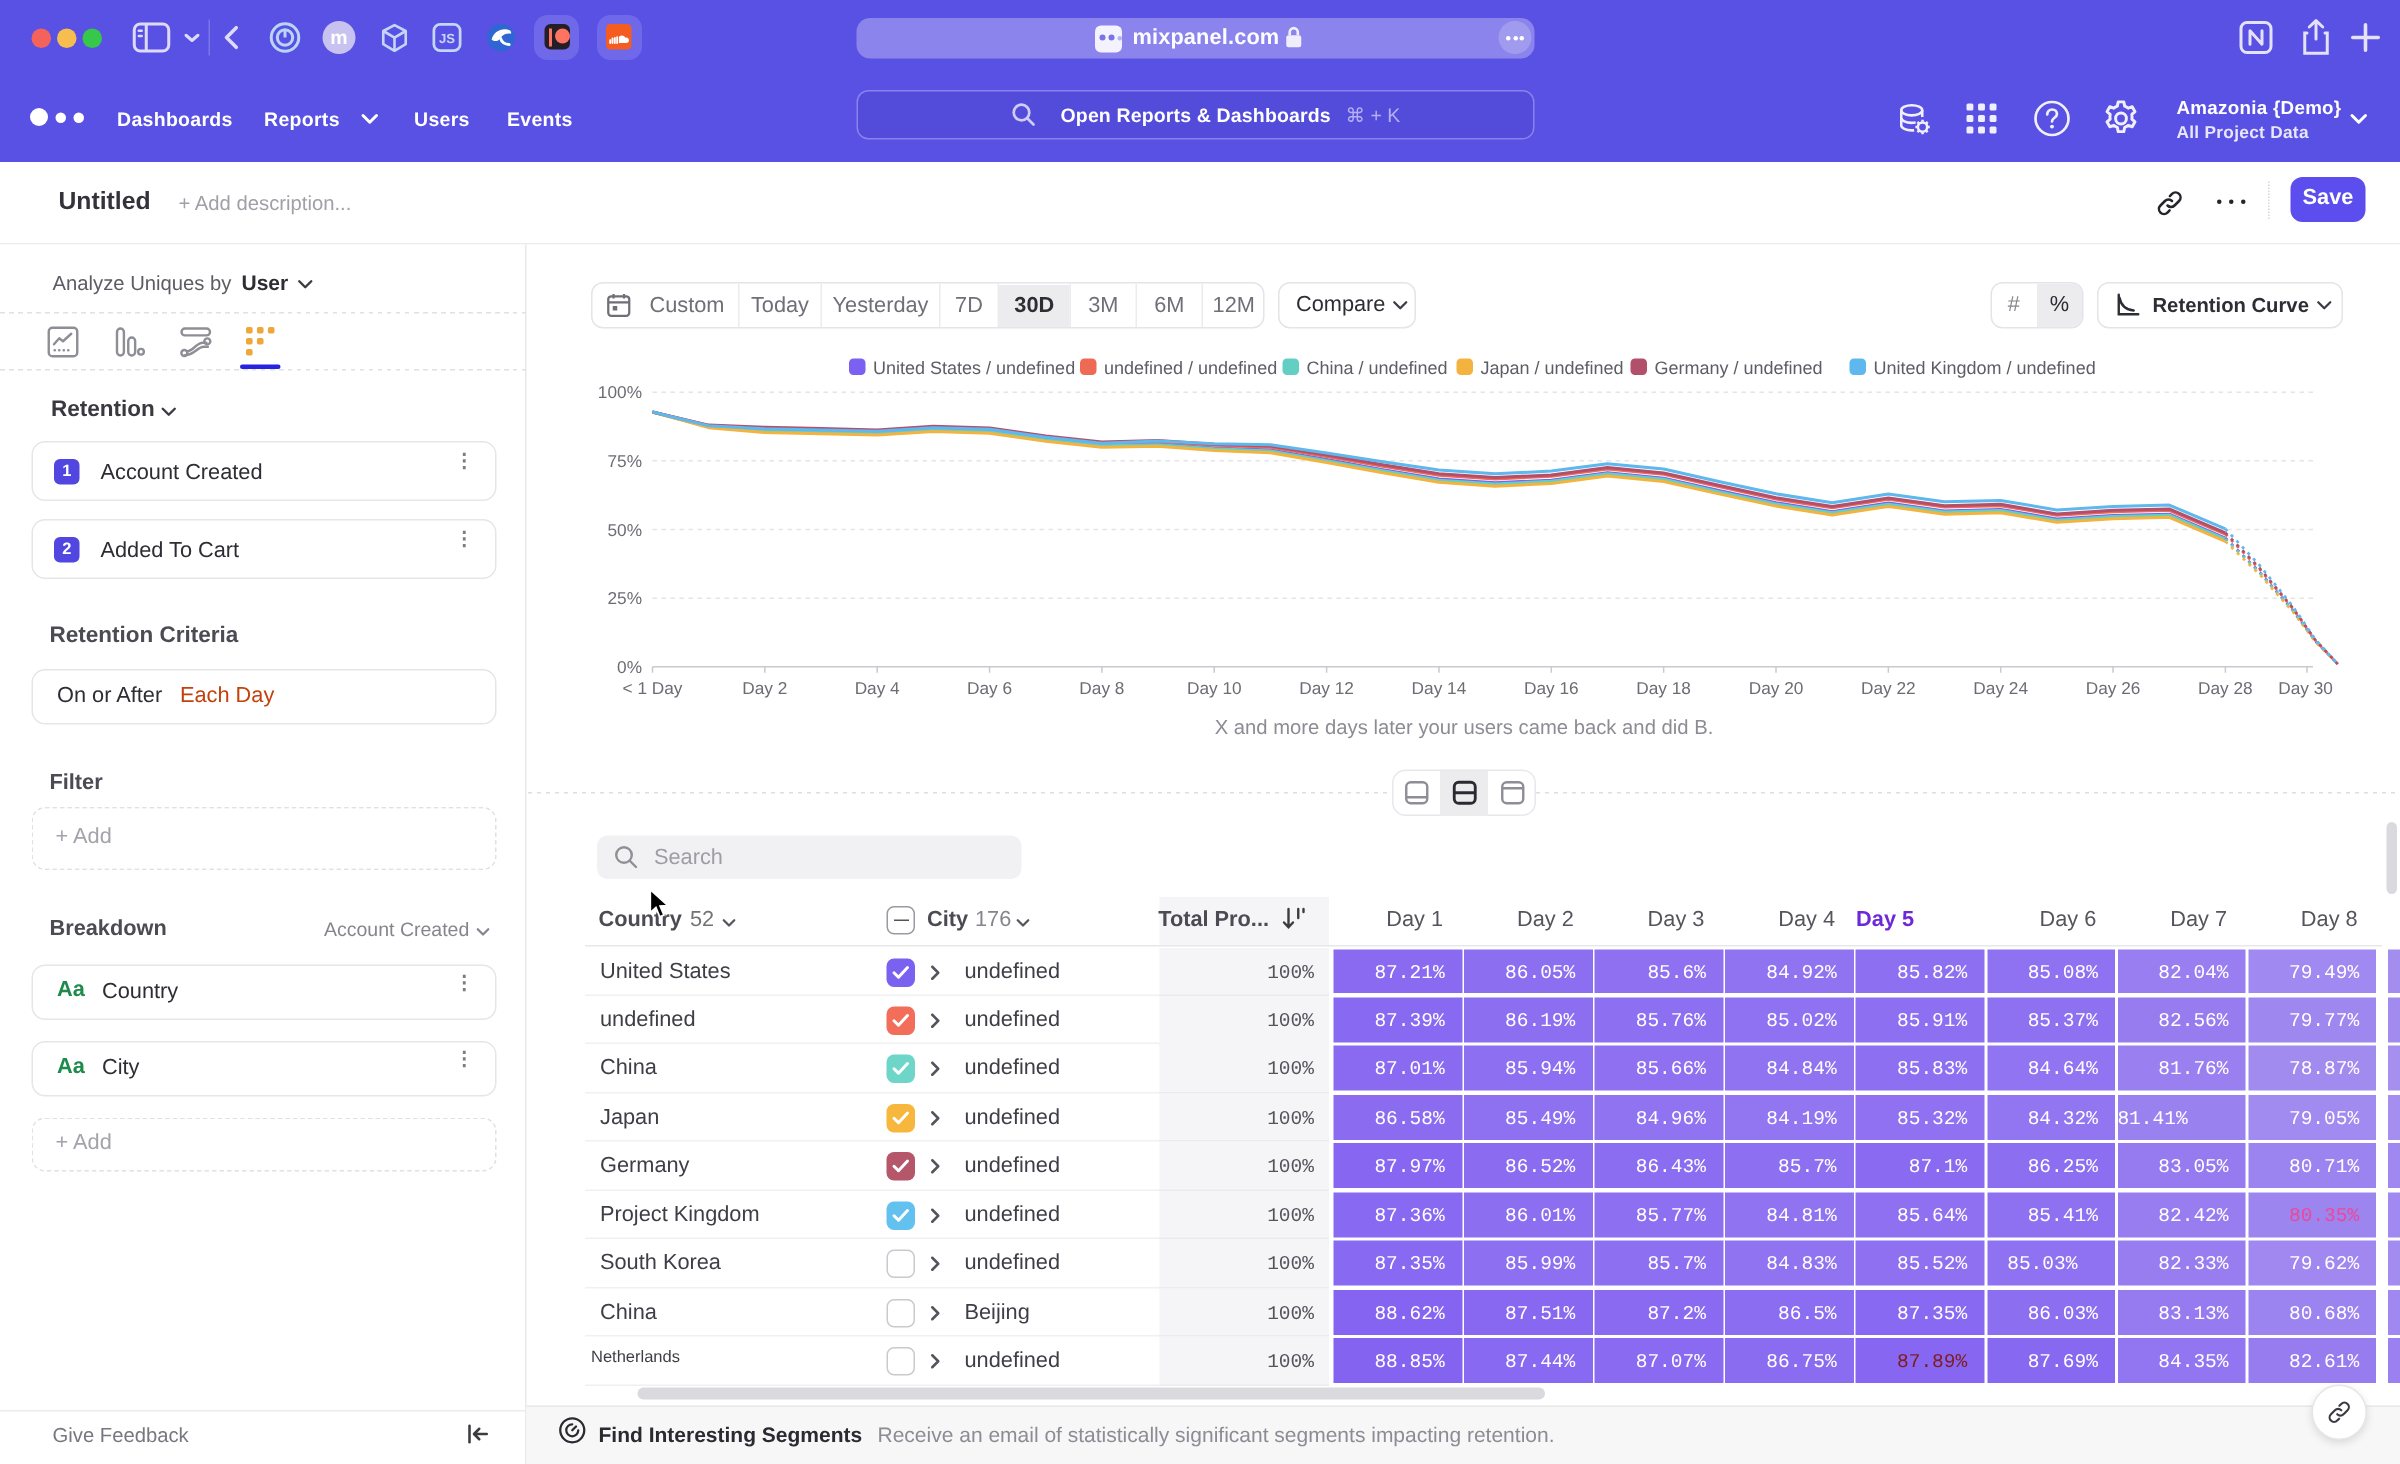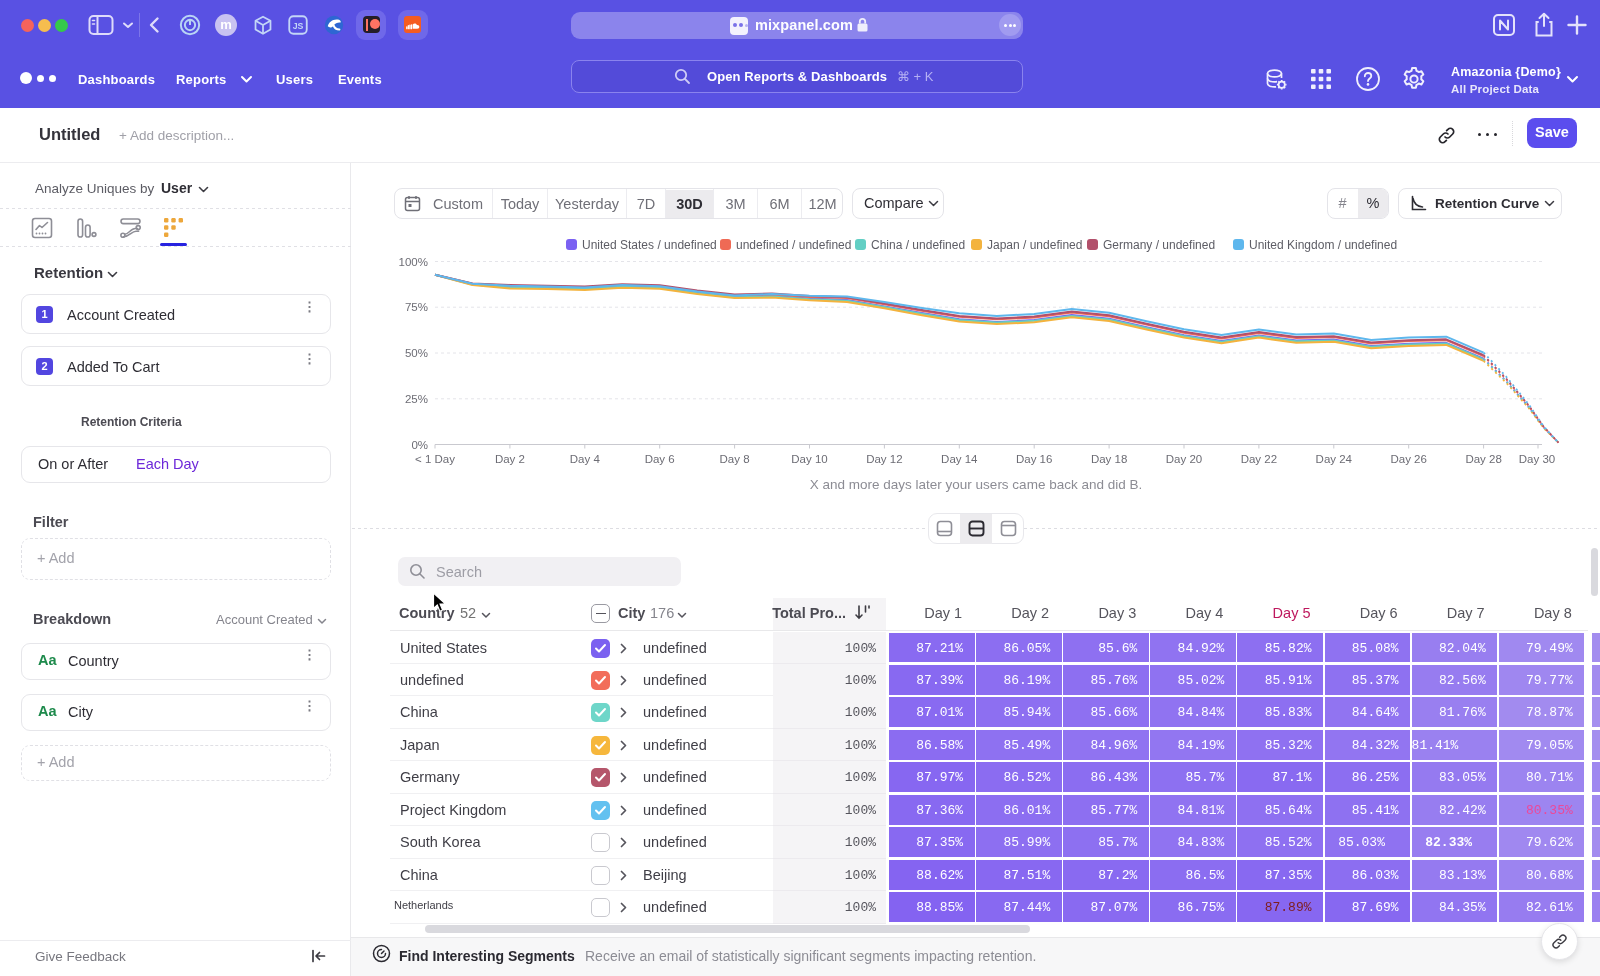--- a/index.html
+++ b/index.html
@@ -213,24 +213,24 @@
   <div class="abs" style="left:36px;top:308px;width:17px;text-align:center;font-size:11px;font-weight:700;color:#fff;">1</div>
   <div class="abs" style="left:67px;top:307px;font-size:14.5px;color:#2e2d34;">Account Created</div>
   <div class="abs" style="left:303px;top:303px;font-size:13px;font-weight:700;color:#7b7b83;line-height:7px;">⋮</div>
 
   <div class="abs" style="left:21px;top:346px;width:310px;height:40px;border:1px solid #e6e6ea;border-radius:9px;background:#fff;"></div>
   <div class="abs" style="left:36px;top:358px;width:17px;height:17px;border-radius:4px;background:#5246e0;"></div>
   <div class="abs" style="left:36px;top:360px;width:17px;text-align:center;font-size:11px;font-weight:700;color:#fff;">2</div>
   <div class="abs" style="left:67px;top:359px;font-size:14.5px;color:#2e2d34;">Added To Cart</div>
   <div class="abs" style="left:303px;top:355px;font-size:13px;font-weight:700;color:#7b7b83;line-height:7px;">⋮</div>
 
-  <div class="abs" style="left:33px;top:415px;font-size:12px;font-weight:700;color:#4c4b53;margin-left:48px;">Retention Criteria</div>
+  <div class="abs" style="left:33px;top:415px;font-size:15px;font-weight:700;color:#4c4b53;">Retention Criteria</div>
   <div class="abs" style="left:21px;top:446px;width:310px;height:37px;border:1px solid #e6e6ea;border-radius:9px;background:#fff;"></div>
   <div class="abs" style="left:38px;top:456px;font-size:14.5px;color:#2e2d34;">On or After</div>
-  <div class="abs" style="left:120px;top:456px;font-size:14.5px;color:#6d28d9;margin-left:16px;">Each Day</div>
+  <div class="abs" style="left:120px;top:456px;font-size:14.5px;color:#c2410c;">Each Day</div>
 
   <div class="abs" style="left:33px;top:514px;font-size:14.5px;font-weight:700;color:#4c4b53;">Filter</div>
   <div class="abs" style="left:21px;top:538px;width:310px;height:42px;border:1px dashed #e0e0e5;border-radius:9px;"></div>
   <div class="abs" style="left:37px;top:550px;font-size:14.5px;color:#a3a3ab;">+ Add</div>
 
   <div class="abs" style="left:33px;top:611px;font-size:14.5px;font-weight:700;color:#4c4b53;">Breakdown</div>
   <div class="abs" style="left:216px;top:612px;font-size:13px;color:#85858d;">Account Created</div>
   <svg class="abs" style="left:317px;top:618px;" width="10" height="7" viewBox="0 0 10 7" fill="none">
     <path d="M1.5 1.5 L5 5 L8.5 1.5" stroke="#85858d" stroke-width="1.5" stroke-linecap="round" stroke-linejoin="round"></path>
   </svg>
@@ -415,21 +415,21 @@
 <div class="abs" style="left:700px;top:605px;width:146px;text-align:right;font-size:14.5px;font-weight:700;color:#4c4b53;">Total Pro...</div>
 <svg class="abs" style="left:854px;top:603px;" width="16" height="18" viewBox="0 0 16 18" fill="none" stroke="#3c3b42" stroke-width="1.6" stroke-linecap="round">
 <path d="M5 3 V15 M2 12 L5 15.2 L8 12"></path>
       <path d="M11.5 3 V9"></path>
       <path d="M15 3 V5"></path>
     </svg>
 <div class="abs" style="left:889.0px;top:605px;width:73.1px;text-align:right;font-size:14.5px;color:#55545c;">Day 1</div>
 <div class="abs" style="left:976.1px;top:605px;width:73.1px;text-align:right;font-size:14.5px;color:#55545c;">Day 2</div>
 <div class="abs" style="left:1063.2px;top:605px;width:73.1px;text-align:right;font-size:14.5px;color:#55545c;">Day 3</div>
 <div class="abs" style="left:1150.3px;top:605px;width:73.1px;text-align:right;font-size:14.5px;color:#55545c;">Day 4</div>
-<div class="abs" style="left:1237.4px;top:605px;width:73.1px;text-align:right;font-size:14.5px;color:#be185d;">Day 5</div>
+<div class="abs" style="left:1237.4px;top:605px;width:73.1px;text-align:left;font-size:14.5px;color:#6d28d9;font-weight:bold;">Day 5</div>
 <div class="abs" style="left:1324.5px;top:605px;width:73.1px;text-align:right;font-size:14.5px;color:#55545c;">Day 6</div>
 <div class="abs" style="left:1411.6px;top:605px;width:73.1px;text-align:right;font-size:14.5px;color:#55545c;">Day 7</div>
 <div class="abs" style="left:1498.7px;top:605px;width:73.1px;text-align:right;font-size:14.5px;color:#55545c;">Day 8</div>
 <div class="abs" style="left:390px;top:630px;width:1198px;border-top:1px solid #e8e8ea;"></div>
 <div class="abs" style="left:390px;top:663.0px;width:383px;border-top:1px solid #f0f0f2;"></div>
 <div class="abs" style="left:773px;top:631.5px;width:113px;height:32.5px;background:#f5f4f6;border-bottom:1px solid #eceaee;"></div>
 <div class="abs" style="left:400px;top:639.5px;font-size:14.5px;color:#3f3e46;">United States</div>
 <div class="abs" style="left:591px;top:638.5px;width:19px;height:19px;border-radius:5px;background:#7b61f0;"></div>
 <svg class="abs" style="left:594px;top:642.5px;" width="13" height="11" viewBox="0 0 13 11" fill="none">
       <path d="M2 5.5 L5 8.5 L11 2" stroke="#fff" stroke-width="2" stroke-linecap="round" stroke-linejoin="round"></path>
@@ -616,21 +616,21 @@
 <div class="abs" style="left:976.1px;top:835.2px;width:74.1px;text-align:right;font-family:'Liberation Mono',monospace;font-size:13px;color:#fff;">85.99%</div>
 <div class="abs" style="left:1063.2px;top:827.2px;width:85.5px;height:29.9px;background:rgb(141,112,241);"></div>
 <div class="abs" style="left:1063.2px;top:835.2px;width:74.1px;text-align:right;font-family:'Liberation Mono',monospace;font-size:13px;color:#fff;">85.7%</div>
 <div class="abs" style="left:1150.3px;top:827.2px;width:85.5px;height:29.9px;background:rgb(144,115,241);"></div>
 <div class="abs" style="left:1150.3px;top:835.2px;width:74.1px;text-align:right;font-family:'Liberation Mono',monospace;font-size:13px;color:#fff;">84.83%</div>
 <div class="abs" style="left:1237.4px;top:827.2px;width:85.5px;height:29.9px;background:rgb(142,112,241);"></div>
 <div class="abs" style="left:1237.4px;top:835.2px;width:74.1px;text-align:right;font-family:'Liberation Mono',monospace;font-size:13px;color:#fff;">85.52%</div>
 <div class="abs" style="left:1324.5px;top:827.2px;width:85.5px;height:29.9px;background:rgb(143,114,241);"></div>
 <div class="abs" style="left:1324.5px;top:835.2px;width:74.1px;text-align:center;font-family:'Liberation Mono',monospace;font-size:13px;color:#fff;">85.03%</div>
 <div class="abs" style="left:1411.6px;top:827.2px;width:85.5px;height:29.9px;background:rgb(152,125,240);"></div>
-<div class="abs" style="left:1411.6px;top:835.2px;width:74.1px;text-align:center;font-family:'Liberation Mono',monospace;font-size:13px;color:#fff;font-weight:bold;">82.33%</div>
+<div class="abs" style="left:1411.6px;top:835.2px;width:74.1px;text-align:right;font-family:'Liberation Mono',monospace;font-size:13px;color:#fff;">82.33%</div>
 <div class="abs" style="left:1498.7px;top:827.2px;width:85.5px;height:29.9px;background:rgb(160,136,240);"></div>
 <div class="abs" style="left:1498.7px;top:835.2px;width:74.1px;text-align:right;font-family:'Liberation Mono',monospace;font-size:13px;color:#fff;">79.62%</div>
 <div class="abs" style="left:1592px;top:827.2px;width:8px;height:29.9px;background:rgb(163,140,239);"></div>
 <div class="abs" style="left:390px;top:890.1px;width:383px;border-top:1px solid #f0f0f2;"></div>
 <div class="abs" style="left:773px;top:858.7px;width:113px;height:32.5px;background:#f5f4f6;border-bottom:1px solid #eceaee;"></div>
 <div class="abs" style="left:400px;top:866.7px;font-size:14.5px;color:#3f3e46;">China</div>
 <div class="abs" style="left:591px;top:865.7px;width:19px;height:19px;border:1.5px solid #c9c9cf;border-radius:5px;background:#fff;"></div>
 <svg class="abs" style="left:620px;top:869.7px;" width="7" height="11" viewBox="0 0 7 11" fill="none">
       <path d="M1.5 1.5 L5.5 5.5 L1.5 9.5" stroke="#55545c" stroke-width="1.7" stroke-linecap="round" stroke-linejoin="round"></path>
     </svg>

